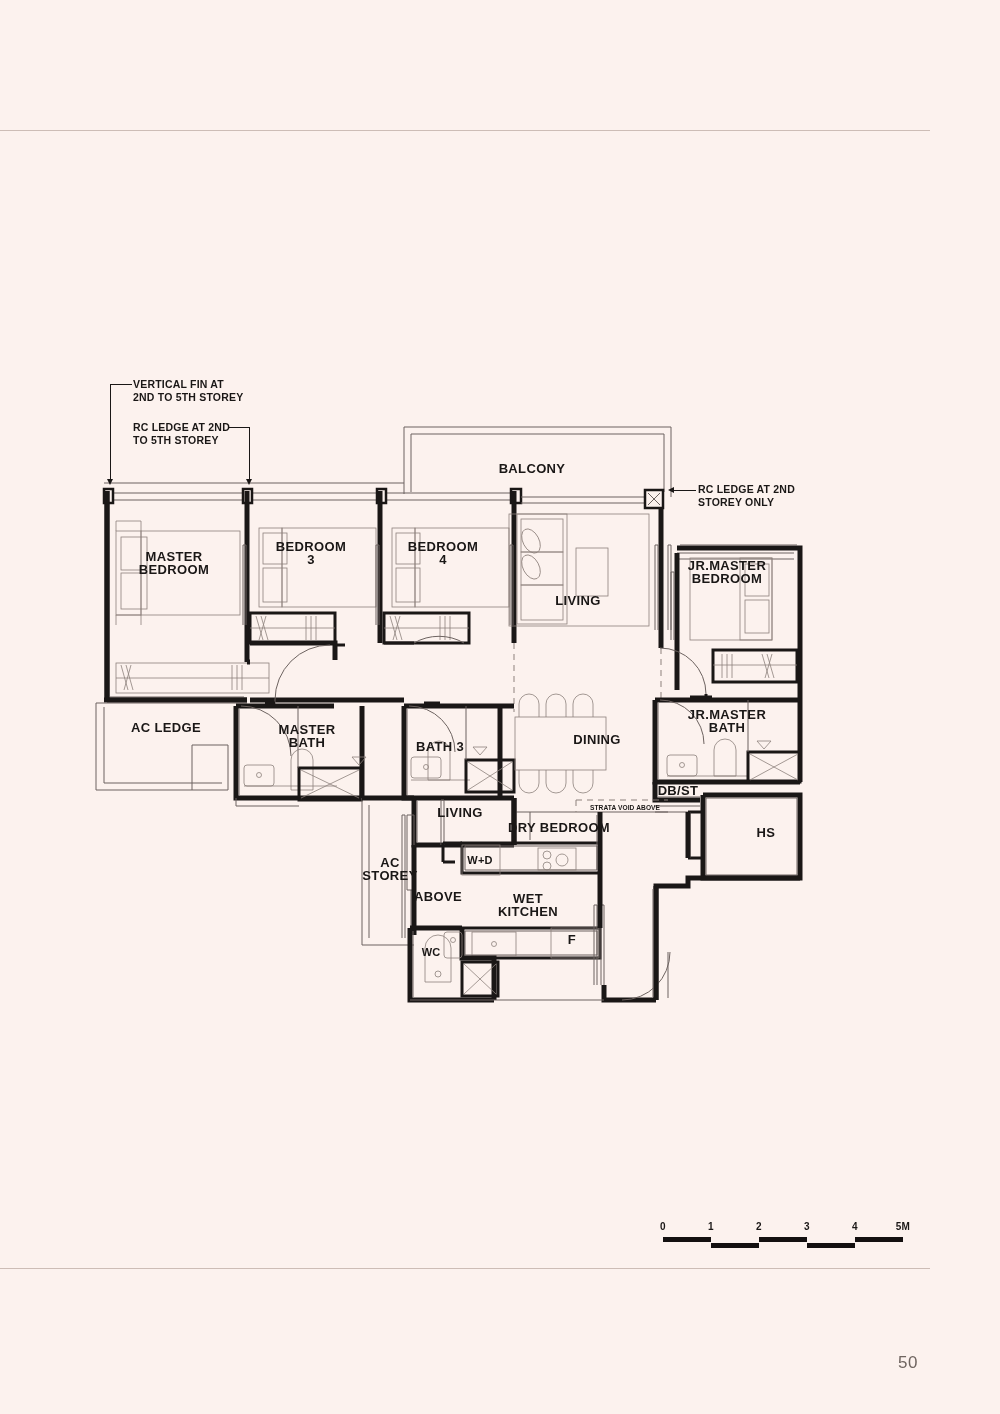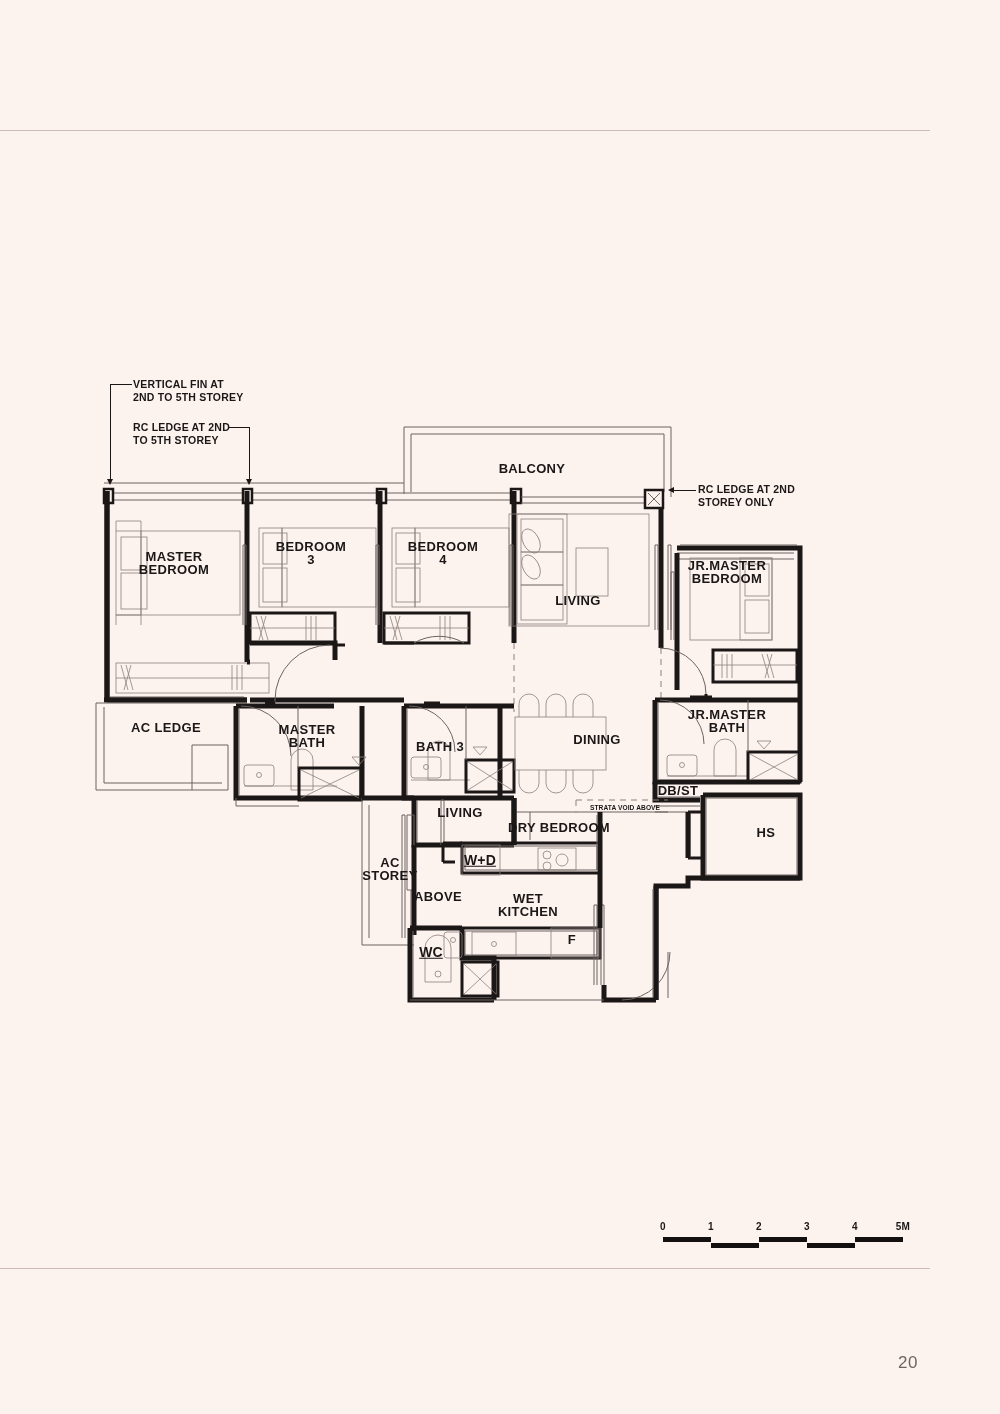--- a/index.html
+++ b/index.html
@@ -74,21 +74,21 @@
     font-size:13px;
     font-weight:bold;
     color:#1a1716;
     letter-spacing:.35px;
     line-height:12.5px;
     text-align:center;
     white-space:pre-line;
     transform:translate(-50%,-50%);
     pointer-events:none;
   }
-  .room-label.small{font-size:14px;letter-spacing:.2px;text-decoration:underline;}
+  .room-label.small{font-size:11px;letter-spacing:.2px;}
   .room-label.tiny{font-size:6.6px;font-weight:bold;letter-spacing:.1px;}
 
   
   #scale-bar{position:absolute;left:663px;top:1221px;}
   .scale-ticks{position:relative;height:14px;width:250px;}
   .scale-tick{
     position:absolute;top:0;
     font-size:10px;font-weight:bold;color:#1a1716;
     transform:translateX(-50%);
     letter-spacing:.2px;
@@ -510,15 +510,15 @@
       </div>
     <div class="scale-bars" id="scale-bars">
         <div class="seg up" style="left: 0px; width: 48px;"></div>
         <div class="seg down" style="left: 48px; width: 48px;"></div>
         <div class="seg up" style="left: 96px; width: 48px;"></div>
         <div class="seg down" style="left: 144px; width: 48px;"></div>
         <div class="seg up" style="left: 192px; width: 48px;"></div>
       </div>
   </div>
 
-  <div class="page-number">20</div>
+  <div class="page-number">50</div>
 
 </div>
 
 </body></html>

